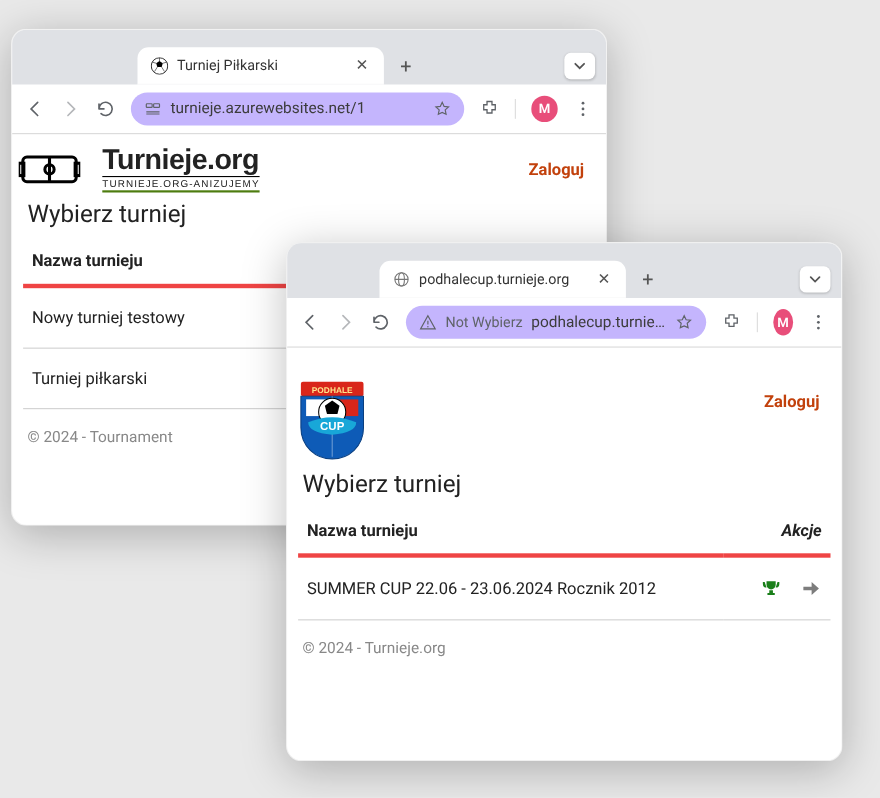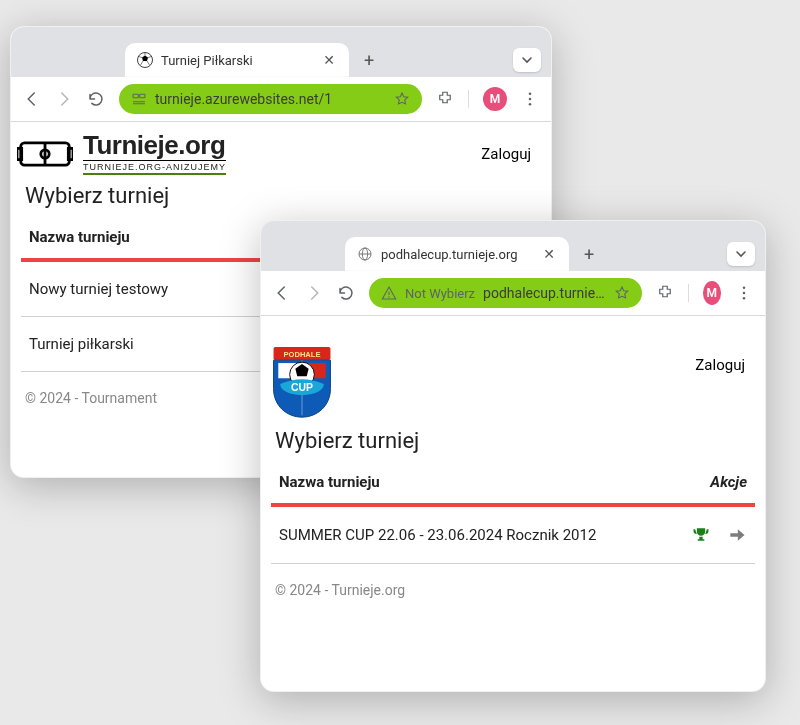--- a/index.html
+++ b/index.html
@@ -74,21 +74,21 @@
     display:flex;align-items:center;gap:14px;
     height:44px;
     padding:0 12px;
     background:#fff;
     border-bottom:1px solid var(--chrome-border);
   }
   .nav-ico{width:18px;height:18px;color:#5f6368;cursor:pointer;flex:0 0 18px;display:flex;align-items:center;justify-content:center;}
   .nav-ico.disabled{color:#b5b7ba;cursor:default;}
   .omnibox{
     flex:1;display:flex;align-items:center;gap:8px;
-    height:30px;border-radius:16px;background:#84cc16;
+    height:30px;border-radius:16px;background:#c4b5fd;
     padding:0 12px;font-size:14px;color:#3c3c3c;
   }
   .omnibox .url{flex:1;white-space:nowrap;overflow:hidden;text-overflow:ellipsis;}
   .omni-ico{width:16px;height:16px;color:#5f6368;flex:0 0 16px;display:flex;align-items:center;justify-content:center;}
   .toolbar .sep{width:1px;height:18px;background:#dcdcdc;}
   .avatar{
     width:24px;height:24px;border-radius:50%;
     background:var(--avatar);color:#fff;font-size:12px;font-weight:600;
     display:flex;align-items:center;justify-content:center;cursor:pointer;
   }
@@ -96,29 +96,29 @@
   
   .page{
     height:calc(100% - 88px);
     overflow:auto;
     color:var(--text);
   }
   .site-header{
     display:flex;align-items:center;justify-content:space-between;
     padding:10px 14px 4px 6px;
   }
-  .brand1{display:flex;align-items:center;gap:10px;}
+  .brand1{display:flex;align-items:center;gap:20px;}
   .brand1-logo{width:56px;height:40px;}
   .brand1-text{
     font-family:"Arial Black",Arial,sans-serif;
     font-weight:900;
   }
   .brand1-text .t1{font-size:26px;letter-spacing:-.5px;line-height:1;}
   .brand1-text .t2{font-size:9px;letter-spacing:1px;border-top:1px solid #000;border-bottom:2px solid #4d7c0f;padding:1px 0;margin-top:2px;text-align:center;font-family:Arial,sans-serif;font-weight:400;}
-  .login{font-size:15px;color:#000000;cursor:pointer;padding-right:6px;}
+  .login{font-size:15px;color:#c2410c;cursor:pointer;padding-right:6px;font-weight:bold;}
 
   .brand2{padding:8px 10px 0 10px;}
   .brand2-logo{width:62px;height:74px;}
 
   h2.page-title{font-size:22px;font-weight:400;margin:4px 14px 10px 14px;}
 
   table.tlist{width:calc(100% - 20px);margin:0 10px;border-collapse:collapse;font-size:15px;}
   table.tlist th{text-align:left;font-weight:700;padding:10px 8px 12px 8px;border-bottom:4px solid #ef4444;}
   table.tlist th.actions{text-align:right;font-style:italic;}
   table.tlist td{padding:18px 8px;border-bottom:1px solid #d0d0d0;vertical-align:middle;}

